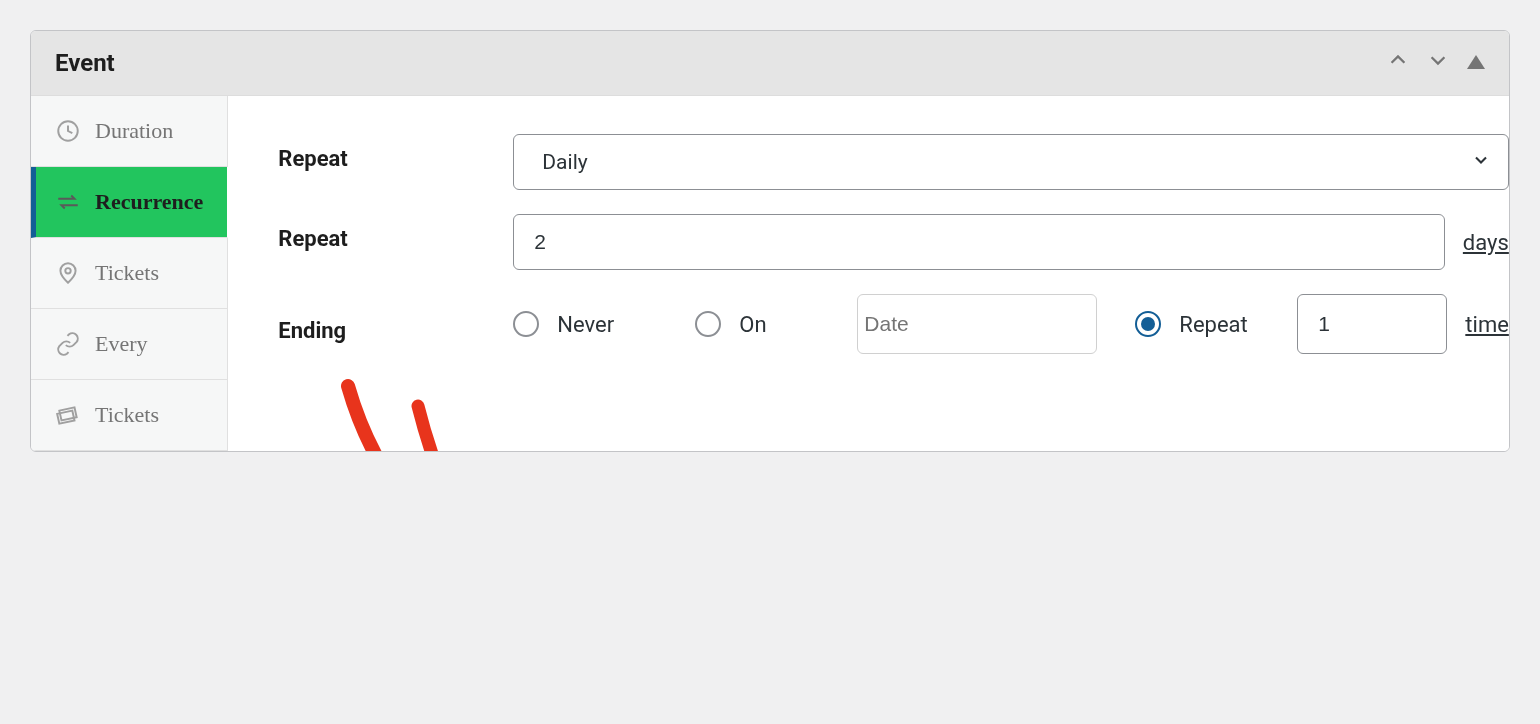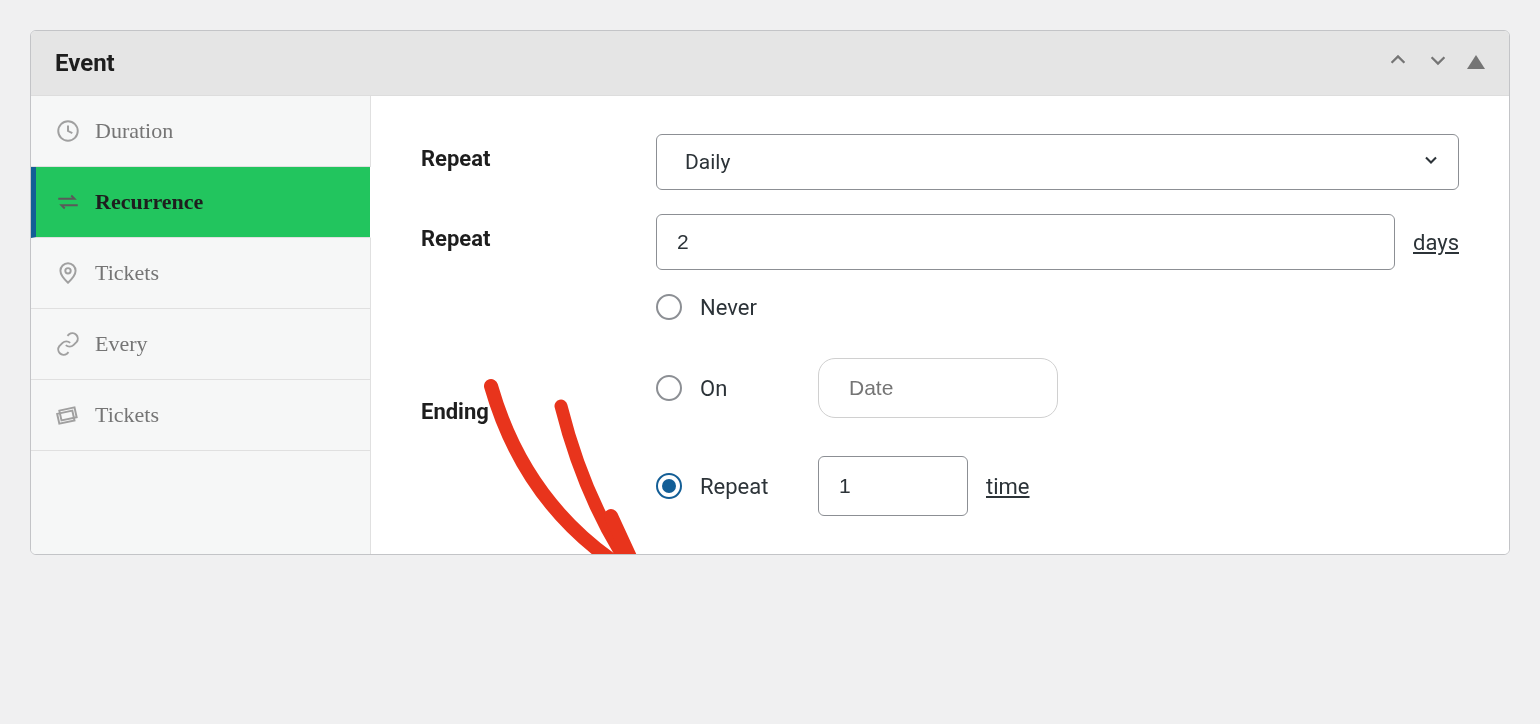--- a/index.html
+++ b/index.html
@@ -167,21 +167,21 @@
     .text-input::placeholder {
       color: #a0a0a0;
     }
     .suffix-text {
       font-size: 22px;
       color: #2c3338;
       text-decoration: underline;
     }
     .radio-group {
       display: flex;
-      flex-direction: column;
+      flex-direction: row;
       gap: 38px;
     }
     .radio-row {
       display: flex;
       align-items: center;
       gap: 18px;
     }
     .radio {
       width: 26px;
       height: 26px;
@@ -205,22 +205,22 @@
     }
     .radio-label {
       font-size: 22px;
       color: #2c3338;
       min-width: 100px;
     }
     .date-input {
       width: 240px;
       height: 60px;
       border: 1px solid #d0d0d0;
-      border-radius: 17px;
-      padding: 0 30px;
+      border-radius: 6px;
+      padding: 0 6px;
       font-size: 21px;
       background: #fff;
       color: #a0a0a0;
     }
     .after-input {
       width: 150px;
       height: 60px;
       border: 1px solid #8c8f94;
       border-radius: 6px;
       padding: 0 20px;

